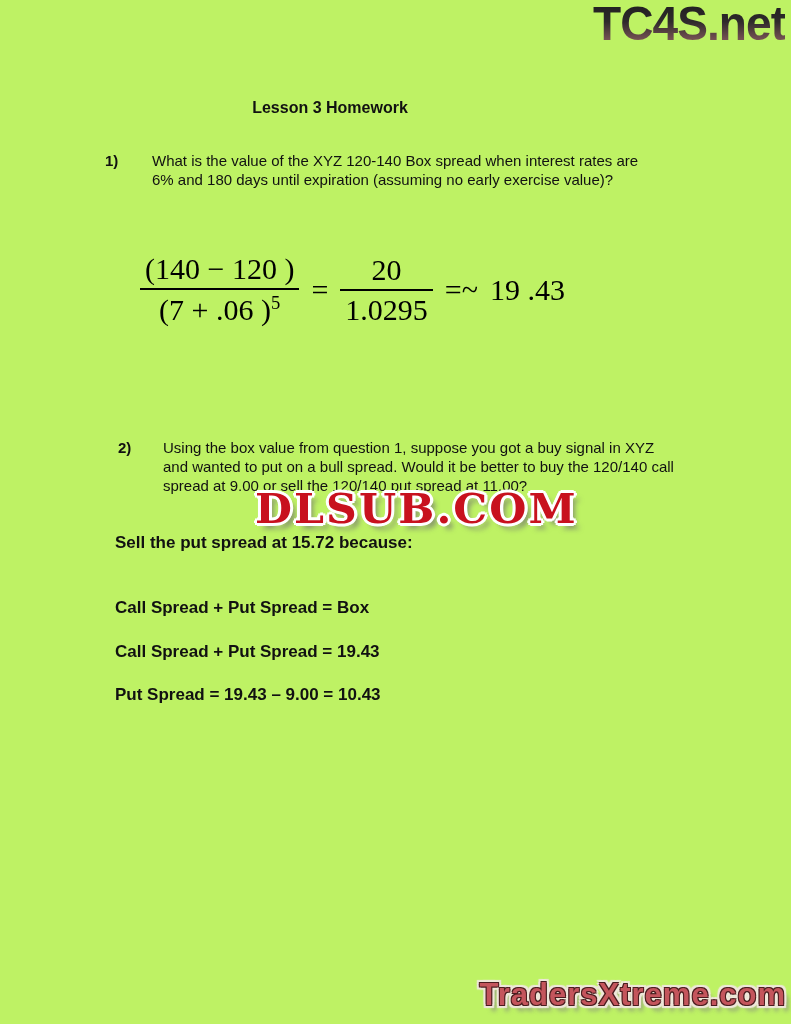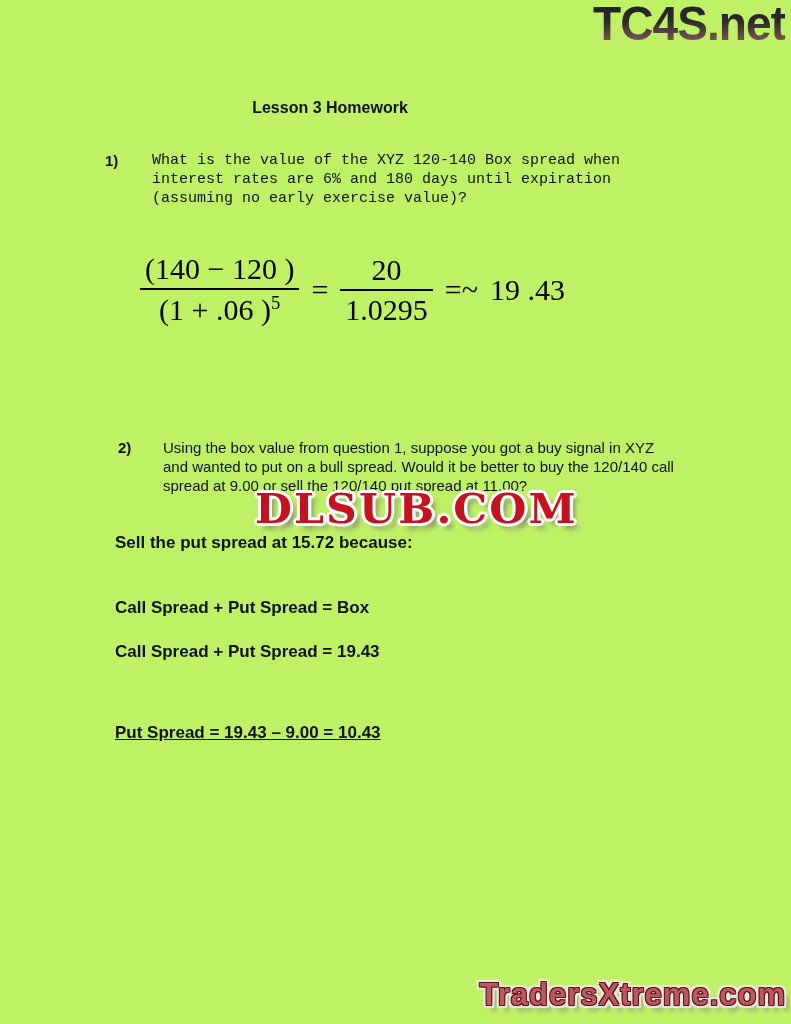--- a/index.html
+++ b/index.html
@@ -49,21 +49,21 @@
     display: flex;
     font-size: 15px;
     line-height: 19px;
   }
   .question .q-num {
     font-weight: 700;
     flex: 0 0 auto;
   }
   .q1 { top: 151px; left: 105px; }
   .q1 .q-num { width: 47px; }
-  .q1 .q-text { width: 508px; font-family: Liberation Mono, monospace; }
+  .q1 .q-text { width: 508px; }
   .q2 { top: 438px; left: 118px; }
   .q2 .q-num { width: 45px; }
   .q2 .q-text { width: 515px; }
 
   
   .formula {
     position: absolute;
     top: 252px;
     left: 140px;
     display: flex;
@@ -111,21 +111,21 @@
   .answer-line {
     position: absolute;
     left: 115px;
     font-weight: 700;
     font-size: 17px;
     white-space: nowrap;
   }
   .answer-intro { top: 533px; }
   .answer-l1 { top: 598px; }
   .answer-l2 { top: 642px; }
-  .answer-l3 { top: 723px; text-decoration: underline; }
+  .answer-l3 { top: 685px; }
 
   
   .tx-logo {
     position: absolute;
     top: 978px;
     right: 5px;
     font-family: "Liberation Sans", sans-serif;
     font-weight: 700;
     font-size: 31px;
     letter-spacing: 1px;
@@ -150,21 +150,21 @@
 
   <div class="question q1">
     <div class="q-num">1)</div>
     <div class="q-text">What is the value of the XYZ 120-140 Box spread when interest rates are 6% and 180 days until expiration (assuming no early exercise value)?</div>
   </div>
 
   <div class="formula">
     <div class="frac">
       <div class="num">(140 − 120 )</div>
       <div class="bar"></div>
-      <div class="den"><span>(1 + .06 )</span><sup>5</sup></div>
+      <div class="den"><span>(7 + .06 )</span><sup>5</sup></div>
     </div>
     <div class="eq">=</div>
     <div class="frac">
       <div class="num">20</div>
       <div class="bar"></div>
       <div class="den">1.0295</div>
     </div>
     <div class="eq">=~</div>
     <div class="result">19 .43</div>
   </div>

